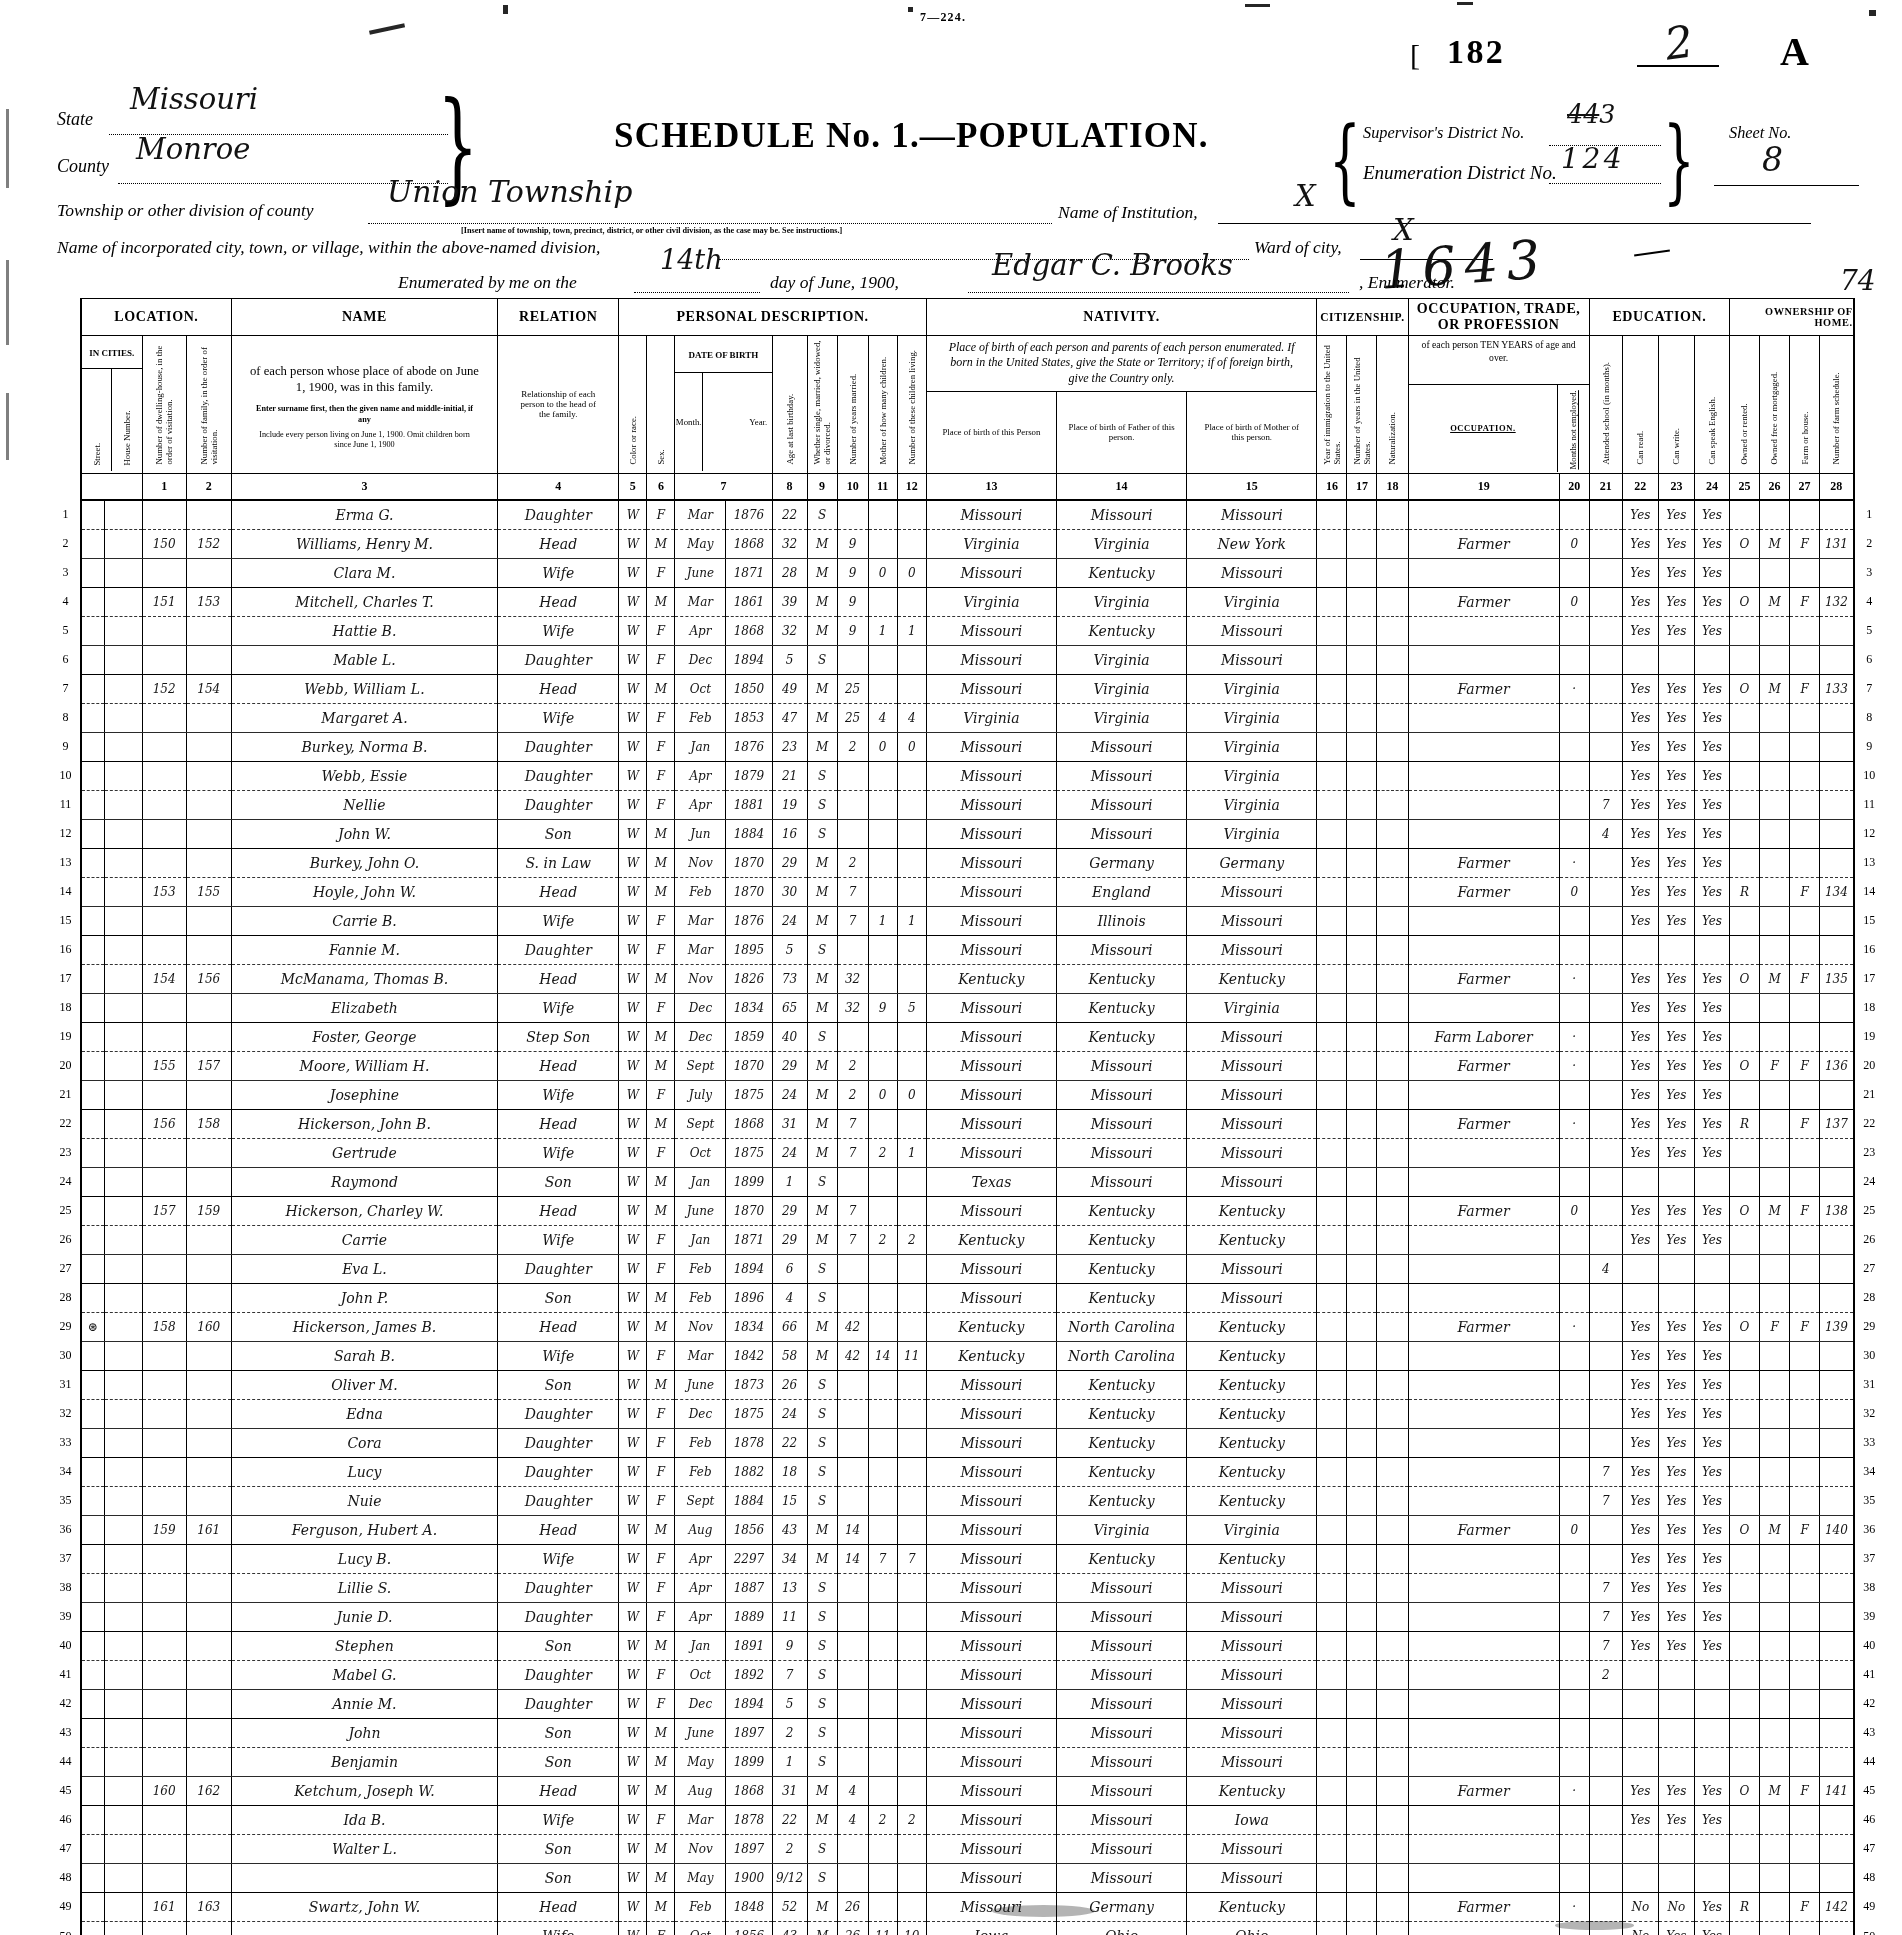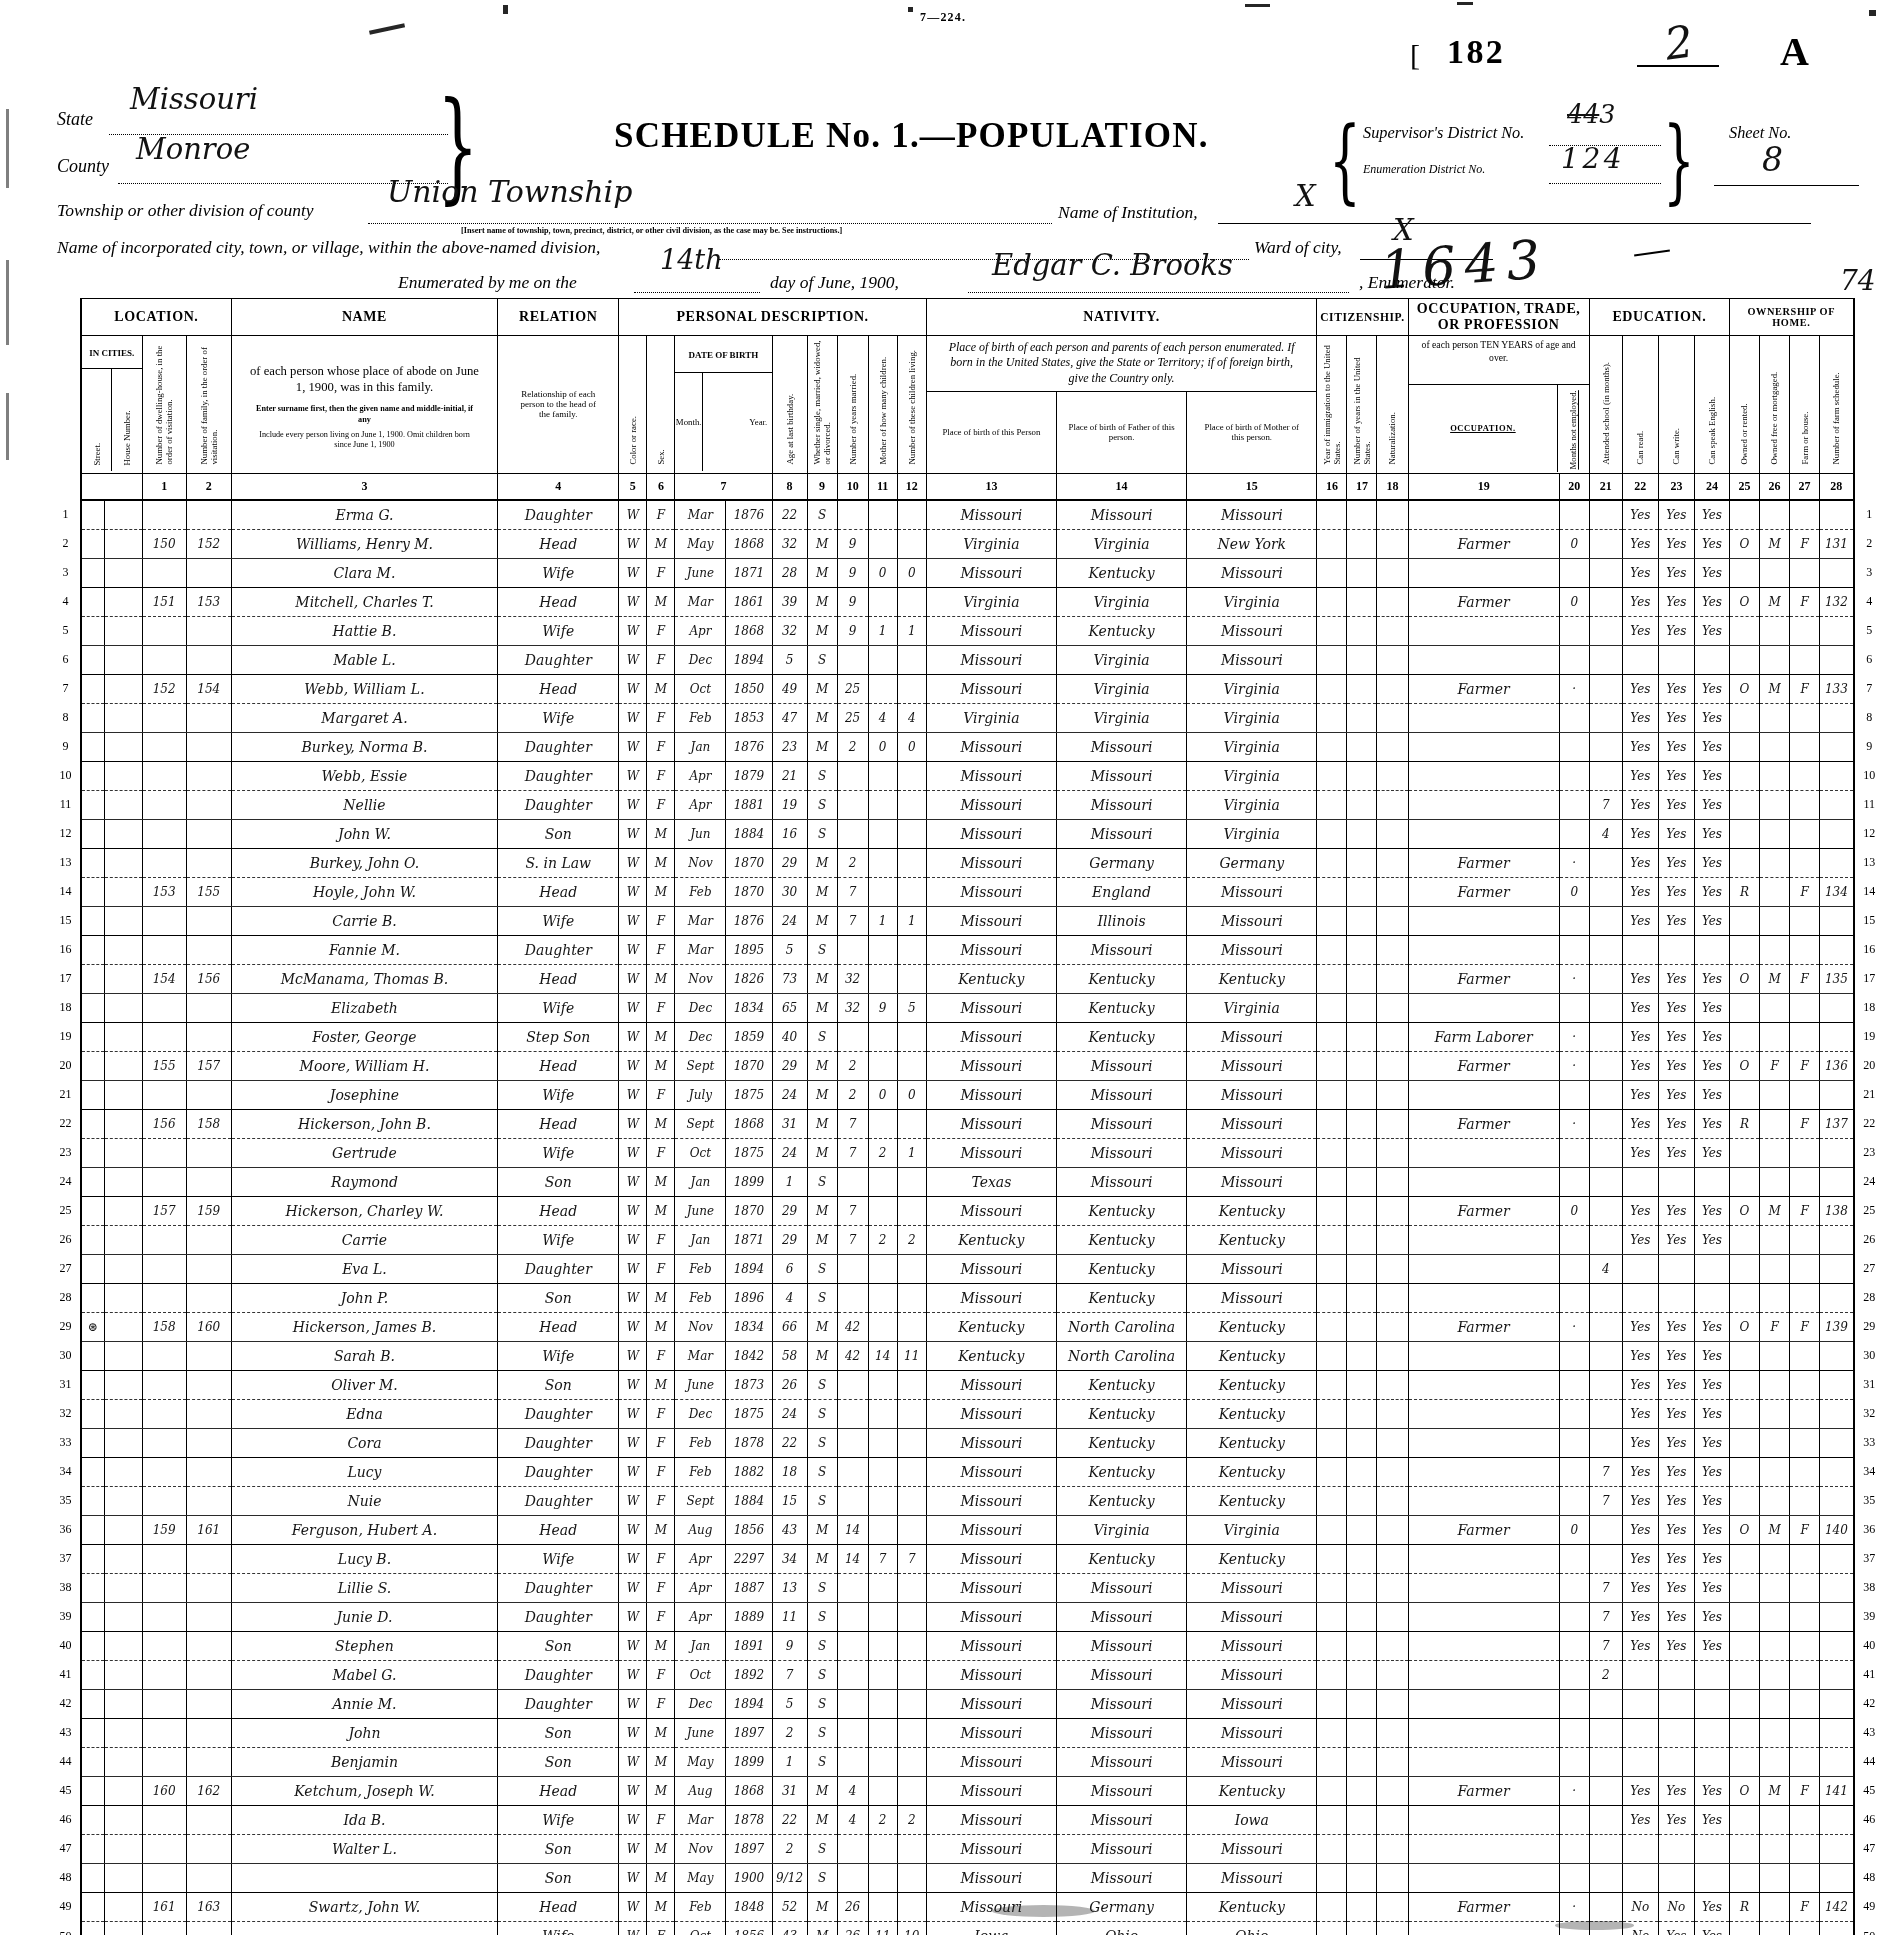--- a/index.html
+++ b/index.html
@@ -89,21 +89,21 @@
   <div class="abs hwb" style="left:136px;top:132px;font-size:29px;">Monroe</div>
   <div class="dotline" style="left:118px;top:183px;width:330px;"></div>
   <div class="brace" style="left:437px;top:77px;font-size:119px;">}</div>
 
   <div class="abs b" style="left:614px;top:116px;font-size:35px;letter-spacing:1.2px;">SCHEDULE No. 1.—POPULATION.</div>
 
   <div class="brace" style="left:1329px;top:108px;font-size:91px;">{</div>
   <div class="abs it" style="left:1363px;top:123px;font-size:16.3px;">Supervisor's District No.</div>
   <div class="abs hwb" style="left:1567px;top:99px;font-size:25.4px;"><span class="strike">44</span><span>3</span></div>
   <div class="dotline" style="left:1549px;top:145px;width:112px;"></div>
-  <div class="abs it" style="left:1363px;top:162px;font-size:12px;">Enumeration District No.</div>
+  <div class="abs it" style="left:1363px;top:162px;font-size:19px;">Enumeration District No.</div>
   <div class="abs hwb" style="left:1561px;top:142px;font-size:28px;letter-spacing:3.6px;">124</div>
   <div class="dotline" style="left:1549px;top:183px;width:112px;"></div>
   <div class="brace" style="left:1663px;top:108px;font-size:91px;">}</div>
   <div class="abs it" style="left:1729px;top:123px;font-size:16.3px;">Sheet No.</div>
   <div class="abs hwb" style="left:1762px;top:140px;font-size:33px;">8</div>
   <div class="solline" style="left:1714px;top:185px;width:145px;"></div>
 
   <div class="abs it" style="left:57px;top:200px;font-size:17.5px;">Township or other division of county</div>
   <div class="abs hwb" style="left:387px;top:174px;font-size:30px;">Union Township</div>
   <div class="dotline" style="left:368px;top:223px;width:684px;"></div>
@@ -169,21 +169,21 @@
       <tr class="h1">
         <td class="rn" rowspan="3"></td>
         <td colspan="4" class="ol">LOCATION.</td>
         <td class="gl">NAME</td>
         <td class="gl">RELATION</td>
         <td colspan="9" class="gl">PERSONAL DESCRIPTION.</td>
         <td colspan="3" class="gl">NATIVITY.</td>
         <td colspan="3" class="gl" style="font-size:11.5px;">CITIZENSHIP.</td>
         <td colspan="2" class="gl" style="white-space:normal;">OCCUPATION, TRADE, OR PROFESSION</td>
         <td colspan="4" class="gl">EDUCATION.</td>
-        <td colspan="4" class="gl or3" style="font-size:10.3px;">OWNERSHIP OF HOME.</td>
+        <td colspan="4" class="gl or3" style="font-size:10.3px;text-align:right;">OWNERSHIP OF HOME.</td>
         <td class="rn" rowspan="3"></td>
       </tr>
       <tr class="h2">
         <td colspan="2" class="ol">
           <div class="icw">
             <div class="ict">IN CITIES.</div>
             <div class="icr">
               <div class="icc">
                   <div class="vt">Street.</div>
                 </div>

